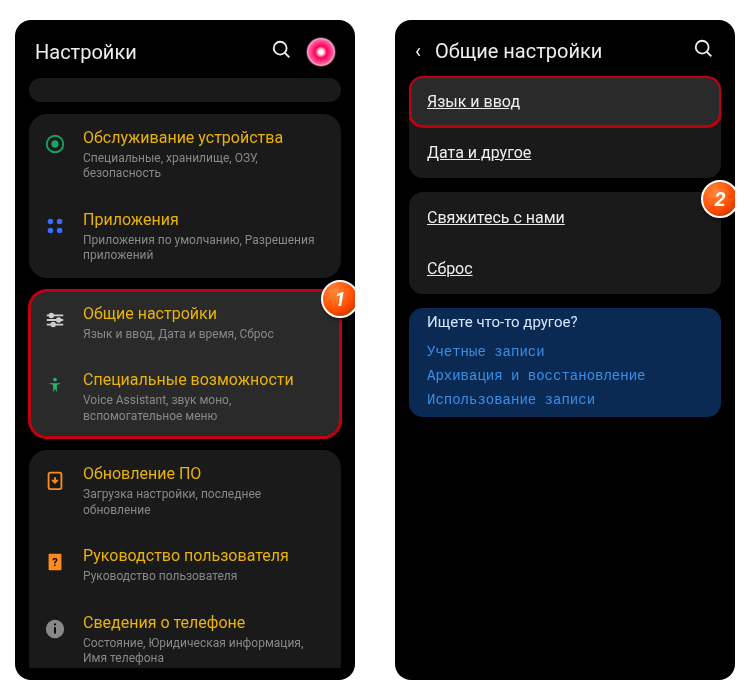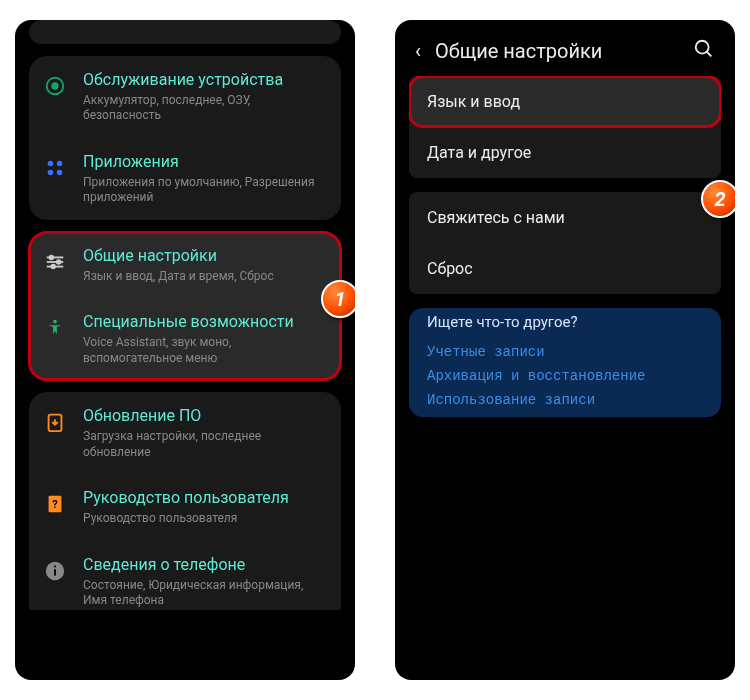--- a/index.html
+++ b/index.html
@@ -92,21 +92,21 @@
     align-items: center;
     justify-content: center;
     margin-top: 2px;
   }
   .text-col {
     flex: 1;
     min-width: 0;
   }
   .item-title {
     font-size: 16px;
-    color: #5eead4;
+    color: #eab308;
     line-height: 1.3;
   }
   .item-sub {
     font-size: 12px;
     color: #888;
     line-height: 1.3;
     margin-top: 2px;
   }
   .highlighted {
     outline: 3px solid #c00010;
@@ -119,22 +119,23 @@
     background: #1a1a1a;
     border-radius: 0;
     padding: 16px 18px;
     font-size: 16px;
     color: #eee;
   }
   .row.first { border-top-left-radius: 14px; border-top-right-radius: 14px; }
   .row.last { border-bottom-left-radius: 14px; border-bottom-right-radius: 14px; }
   .block2 {
     background: #1a1a1a;
-    border-radius: 8px;
+    border-radius: 14px;
     overflow: hidden;
+    text-decoration: underline;
   }
   .row-hl {
     outline: 3px solid #c00010;
     outline-offset: -2px;
     border-radius: 14px;
     background: #2a2a2a;
   }
   .sep { height: 14px; }
   .tips {
     background: #0a2a54;
@@ -176,35 +177,45 @@
   .ic { width: 22px; height: 22px; }
 </style>
 </head>
 <body>
 
 <div class="container">
 
   <div class="phone">
     <div class="badge badge1">1</div>
 
+    <div class="header">
+      <div class="header-title">Настройки</div>
+      <div class="search-icon">
+        <svg viewBox="0 0 24 24">
+            <circle cx="10" cy="10" r="7"></circle>
+            <line x1="20" y1="20" x2="15" y2="15"></line>
+          </svg>
+      </div>
+      <div class="avatar"></div>
+    </div>
 
     <div class="content">
       <div class="stub-top"></div>
 
       <div class="card">
         <div class="item">
           <div class="icon-col">
             <svg class="ic" viewBox="0 0 24 24" fill="none" stroke="#15a36a" stroke-width="2">
                 <circle cx="12" cy="12" r="9"></circle>
                 <circle cx="12" cy="12" r="4" fill="#15a36a" stroke="none"></circle>
               </svg>
           </div>
           <div class="text-col">
             <div class="item-title">Обслуживание устройства</div>
-            <div class="item-sub">Аккумулятор, последнее, ОЗУ, безопасность</div>
+            <div class="item-sub">Специальные, хранилище, ОЗУ, безопасность</div>
           </div>
         </div>
         <div class="item">
           <div class="icon-col">
             <svg class="ic" viewBox="0 0 24 24" fill="#3a6cff">
                 <circle cx="7" cy="7" r="3"></circle>
                 <circle cx="17" cy="7" r="3"></circle>
                 <circle cx="7" cy="17" r="3"></circle>
                 <circle cx="17" cy="17" r="3"></circle>
               </svg>

